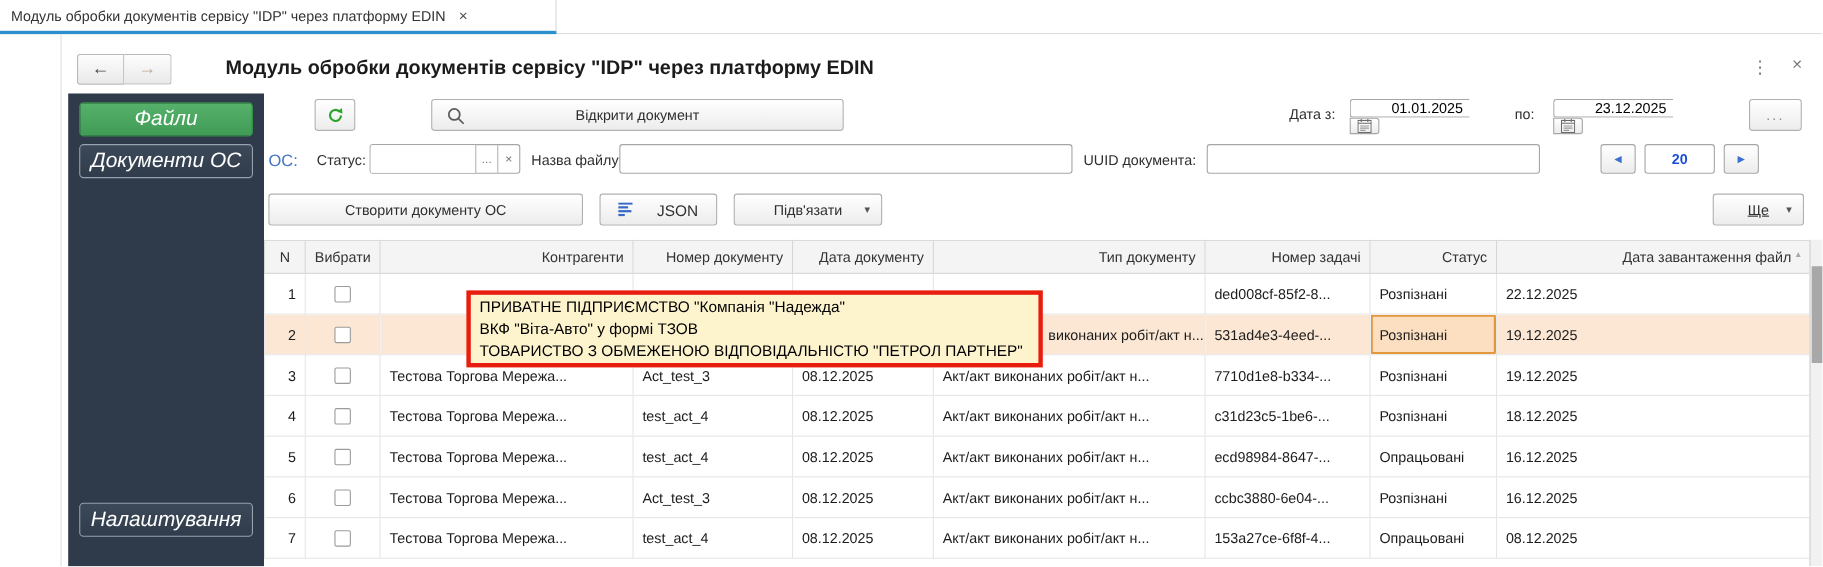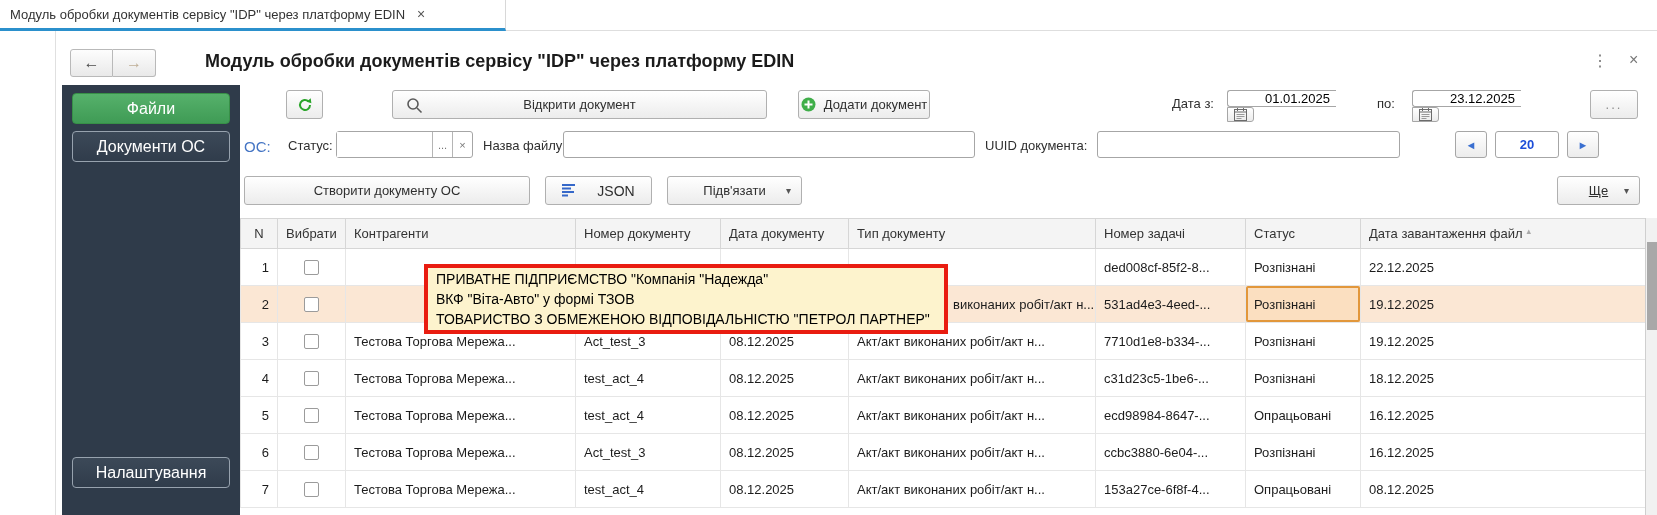--- a/index.html
+++ b/index.html
@@ -24,22 +24,22 @@
     font-size:16px; cursor:pointer; }
   .navbtn.back{ border-radius:3px 0 0 3px; color:#4a4a4a; }
   .navbtn.fwd{ border-radius:0 3px 3px 0; border-left:none; color:#bfae96; }
   .page-title{ position:absolute; left:205px; top:51px; font-size:18px; font-weight:bold; color:#1b1b1b; }
   .menu-dots{ position:absolute; left:1592px; top:51px; font-size:16px; color:#787878; cursor:pointer; }
   .win-close{ position:absolute; left:1629px; top:51px; font-size:16px; color:#787878; cursor:pointer; }
 
   
   .sidebar{ position:absolute; left:62px; top:85px; width:178px; height:430px; background:#2f3b4a; }
   .side-btn{ position:absolute; left:10px; width:158px; height:31px; border:1px solid #97a2ae;
-    border-radius:4px; color:#fff; font-size:16px; display:flex; align-items:center;
-    justify-content:center; cursor:pointer; }
+    border-radius:4px; color:#fff; font-size:19px; display:flex; align-items:center;
+    justify-content:center; cursor:pointer;font-style:italic; }
   .side-btn.green{ top:8px; background:linear-gradient(#56b16b,#3f9b55); border-color:#379047; }
   .side-btn.osdocs{ top:46px; background:linear-gradient(#3c4958,#303c4b); }
   .side-btn.settings{ top:372px; background:linear-gradient(#3c4958,#303c4b); }
 
   
   .lbl{ position:absolute; font-size:13px; color:#2f2f2f; white-space:nowrap; }
   .blue-lbl{ font-size:15px; color:#4575c4; }
   .btn{ position:absolute; height:29px; background:linear-gradient(#ffffff,#ececec);
     border:1px solid #b0b0b0; border-radius:3px; font-size:13px; color:#2f2f2f;
     display:flex; align-items:center; justify-content:center; cursor:pointer; white-space:nowrap; }
@@ -69,21 +69,21 @@
 
   .dd-arrow{ position:absolute; right:10px; color:#555; font-size:10px; }
 
   
   .tbl-wrap{ position:absolute; left:240px; top:218px; width:1405px; height:297px; overflow:hidden; }
   table{ border-collapse:collapse; table-layout:fixed; width:1405px; font-size:13px; }
   col.c-n{width:37px} col.c-cb{width:68px} col.c-ctr{width:230px} col.c-num{width:145px}
   col.c-dt{width:128px} col.c-typ{width:247px} col.c-task{width:150px} col.c-st{width:115px}
   col.c-up{width:285px}
   th{ height:30px; background:#f4f4f4; border:1px solid #d6d6d6; font-weight:normal; color:#333;
-    text-align:left; padding:0 8px; white-space:nowrap; overflow:hidden; }
+    text-align:right; padding:0 8px; white-space:nowrap; overflow:hidden; }
   th.cn{ text-align:center; padding:0; }
   td{ height:37px; border:1px solid #e6e6e6; padding:0 8px; white-space:nowrap; overflow:hidden;
     color:#1c1c1c; background:#fff; }
   td.cn{ text-align:right; }
   td.ccb{ text-align:center; }
   tr.sel td{ background:#fbe7d4; }
   td.indent{ padding-left:104px; }
   td.status-focus{ box-shadow:inset 0 0 0 2px #e2973b; background:#fbdfc0 !important; border-radius:2px; }
   .cb{ display:inline-block; width:15px; height:15px; border:1px solid #9b9b9b; border-radius:2px;
     background:#fff; vertical-align:middle; cursor:pointer; }
@@ -138,30 +138,20 @@
     </span>
   </div>
   <div class="btn" style="left:392px; top:90px; width:375px;">
     <span class="icon-abs">
       <svg width="17" height="17" viewBox="0 0 17 17">
           <circle cx="7" cy="7" r="5" fill="none" stroke="#5a5a5a" stroke-width="1.6"></circle>
           <line x1="11" y1="11" x2="15.5" y2="15.5" stroke="#5a5a5a" stroke-width="1.6"></line>
         </svg>
     </span>
     <span>Відкрити документ</span>
-  </div>
-  <div class="btn" style="left:798px; top:90px; width:132px; gap:8px;">
-    <span>
-      <svg width="15" height="15" viewBox="0 0 15 15">
-          <circle cx="7.5" cy="7.5" r="7" fill="#3fae49"></circle>
-          <line x1="7.5" y1="3.5" x2="7.5" y2="11.5" stroke="#fff" stroke-width="2"></line>
-          <line x1="3.5" y1="7.5" x2="11.5" y2="7.5" stroke="#fff" stroke-width="2"></line>
-        </svg>
-    </span>
-    <span>Додати документ</span>
   </div>
   <div class="lbl" style="left:1172px; top:96px;">Дата з:</div>
   <div class="date-group" style="left:1227px;">
     <input class="date-inp" value="01.01.2025" style="">
     <div class="cal-btn">
       <span>
         <svg width="13" height="13" viewBox="0 0 13 13">
             <rect x="0.5" y="1.5" width="12" height="11" fill="none" stroke="#6b6b6b"></rect>
             <line x1="0.5" y1="4" x2="12.5" y2="4" stroke="#6b6b6b"></line>
             <line x1="3.5" y1="0" x2="3.5" y2="3" stroke="#6b6b6b"></line>

